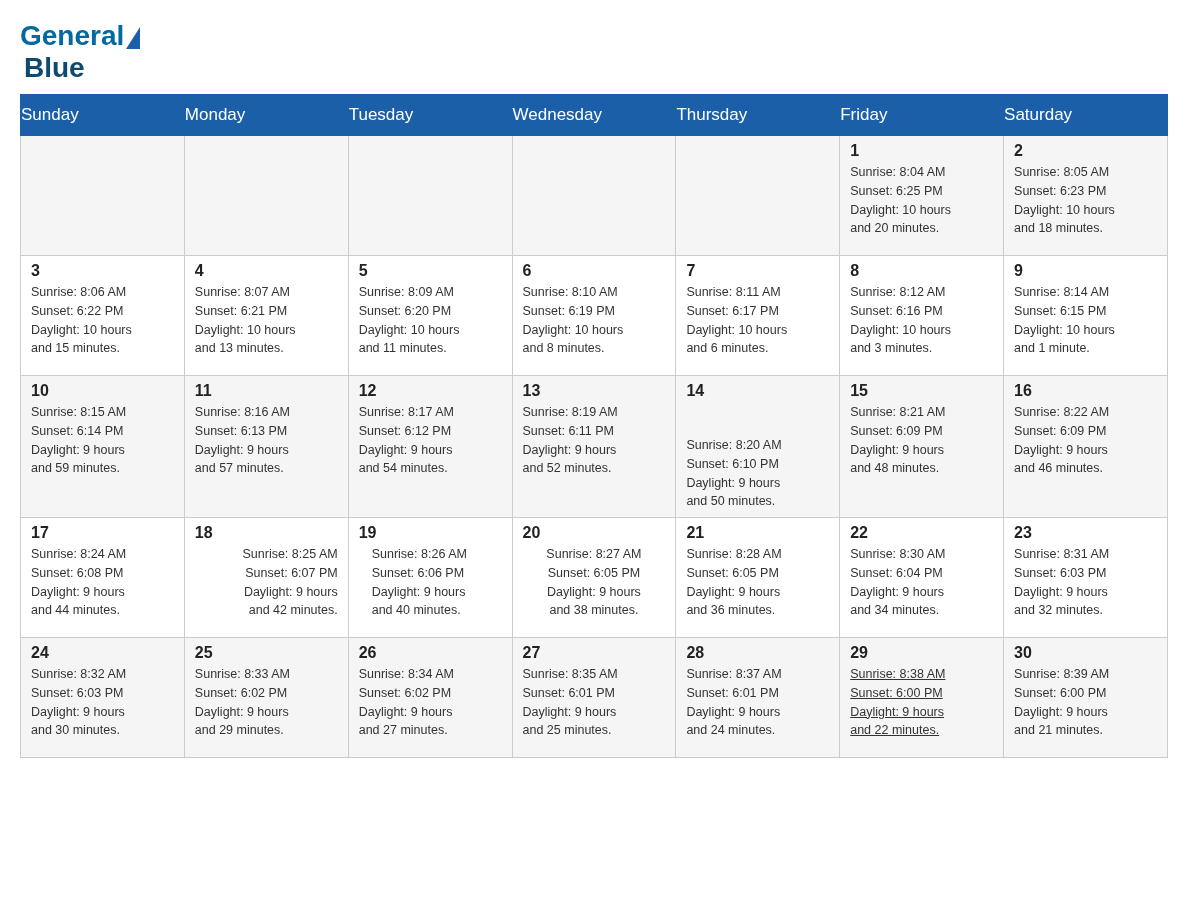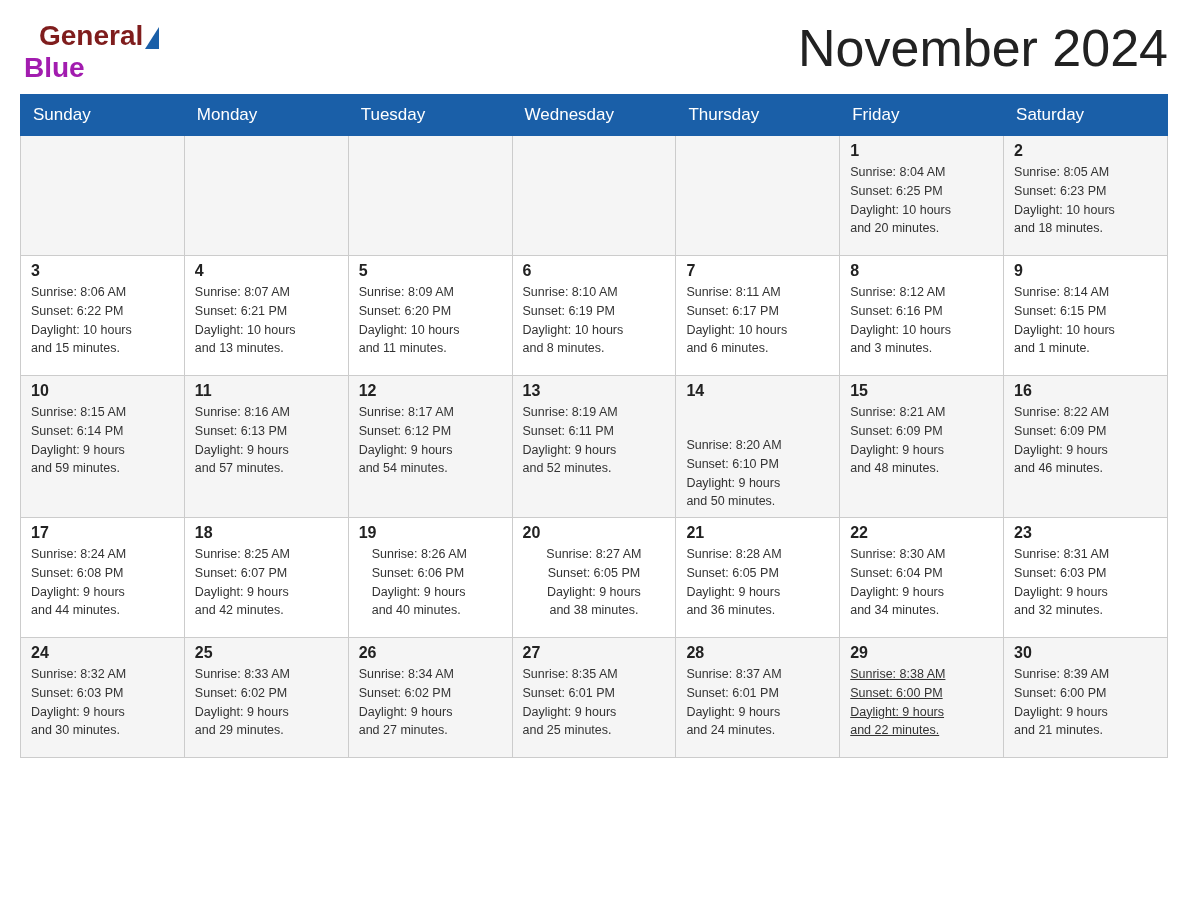--- a/index.html
+++ b/index.html
@@ -21,34 +21,34 @@
       flex-direction: column;
       align-items: flex-start;
     }
     .logo-text {
       display: flex;
       align-items: center;
       font-size: 28px;
       font-weight: bold;
       color: #333;
     }
-    .logo-general { color: #7f1d1d; margin-left: 19px; }
+    .logo-general { color: #0369a1; }
     .logo-triangle {
       width: 0;
       height: 0;
       border-left: 14px solid transparent;
       border-right: 0px solid transparent;
       border-bottom: 22px solid #1a5fa8;
       display: inline-block;
       margin: 0 2px;
       position: relative;
       top: 2px;
     }
     .logo-blue {
-      color: #a21caf;
+      color: #0c4a6e;
       font-size: 28px;
       font-weight: bold;
     }
     .title-section {
       text-align: right;
     }
     .calendar-title {
       font-size: 52px;
       font-weight: normal;
       color: #222;
@@ -61,21 +61,21 @@
     }
     .calendar {
       width: 100%;
       border-collapse: collapse;
       margin-top: 10px;
     }
     .calendar th {
       background-color: #1a5fa8;
       color: #fff;
       text-align: left;
-      padding: 10px 12px;
+      padding: 10px 0;
       font-size: 17px;
       font-weight: normal;
       border: 1px solid #1a5fa8;
     }
     .calendar td {
       border: 1px solid #ccc;
       vertical-align: top;
       padding: 6px 10px;
       width: 14.28%;
       height: 120px;
@@ -114,21 +114,20 @@
   <div class="logo">
     <div class="logo-text">
       <span class="logo-general">General</span>
       <span class="logo-triangle"></span>
     </div>
     <div style="margin-left: 4px;">
       <span class="logo-blue">Blue</span>
     </div>
   </div>
   <div class="title-section">
-    <div class="calendar-title">November 2024</div>
   </div>
 </div>
 
 <table class="calendar">
   <thead>
     <tr>
     <th>Sunday</th>
         <th>Monday</th>
         <th>Tuesday</th>
         <th>Wednesday</th>
@@ -264,21 +263,21 @@
       <tr class="row-fourth">
         <td>
           <div class="day-number">17</div>
           <div class="day-info" style="white-space: pre-line;">Sunrise: 8:24 AM
 Sunset: 6:08 PM
 Daylight: 9 hours
 and 44 minutes.</div>
         </td>
         <td>
           <div class="day-number">18</div>
-          <div class="day-info" style="white-space: pre-line;">Sunrise: 8:25 AM
+          <div class="day-info" style="white-space: pre-line; text-align: right;">Sunrise: 8:25 AM
 Sunset: 6:07 PM
 Daylight: 9 hours
 and 42 minutes.</div>
         </td>
         <td>
           <div class="day-number">19</div>
           <div class="day-info" style="white-space: pre-line; margin-left: 13px;">Sunrise: 8:26 AM
 Sunset: 6:06 PM
 Daylight: 9 hours
 and 40 minutes.</div>

